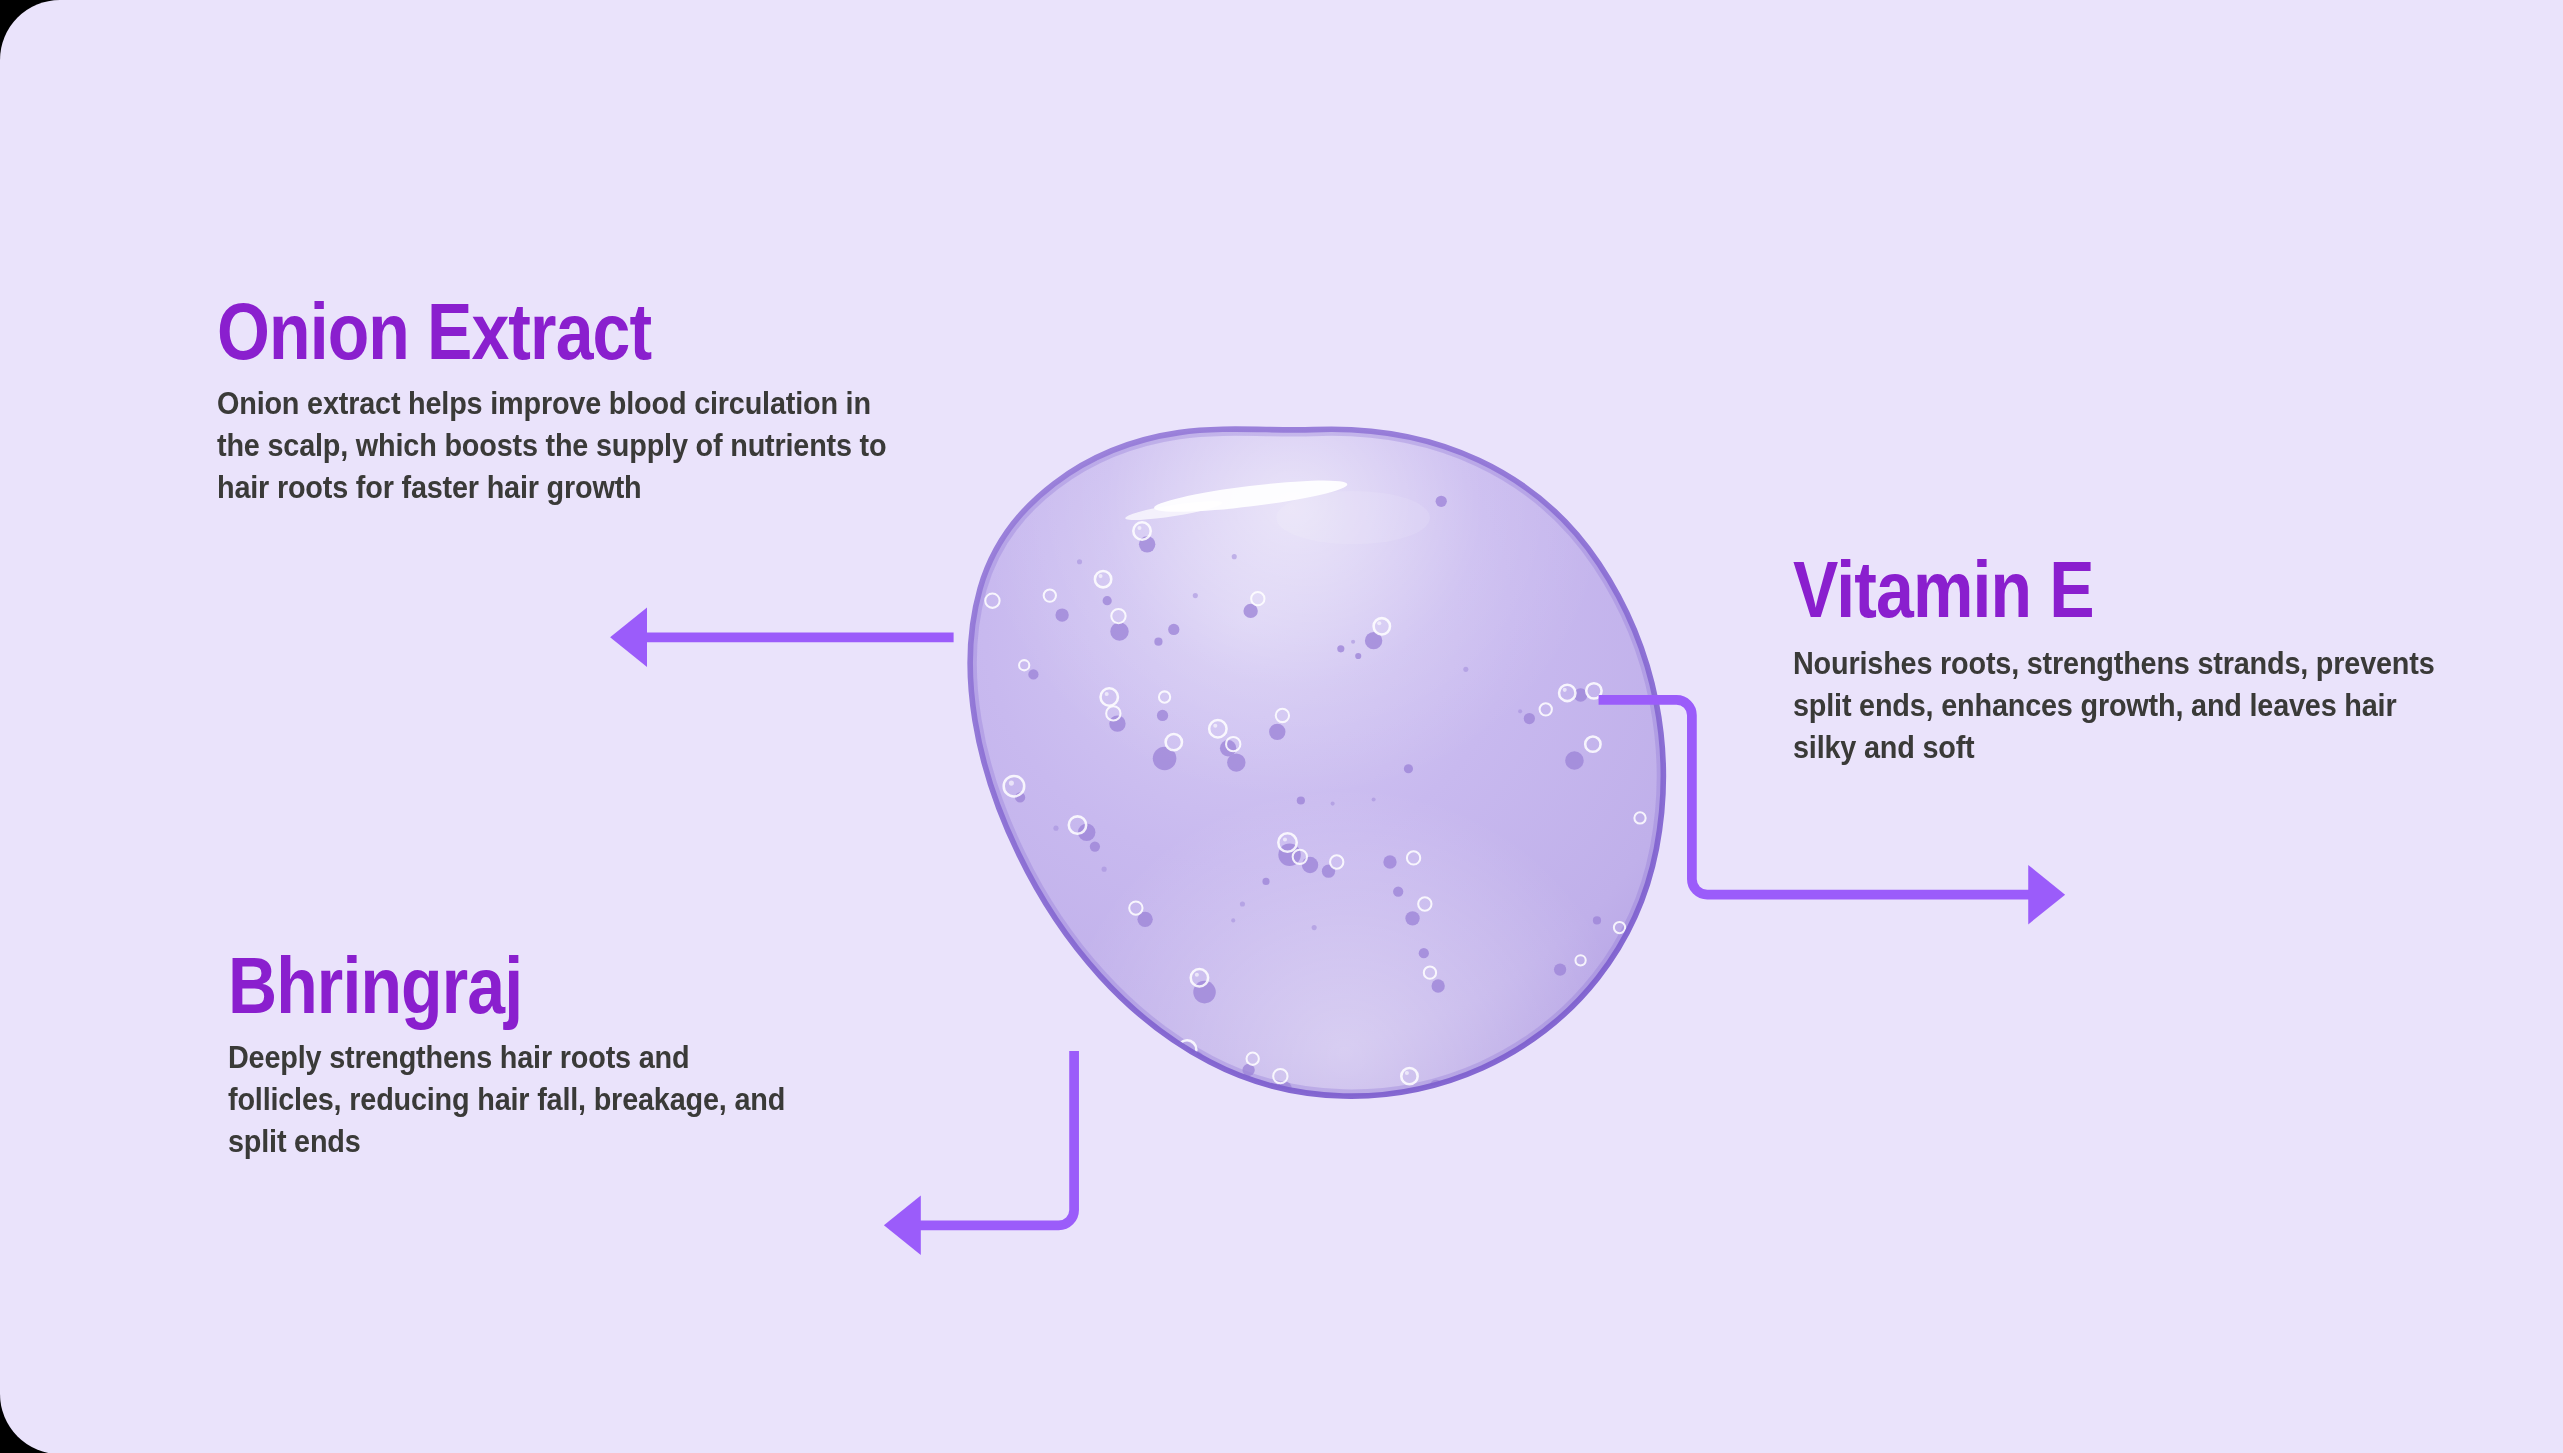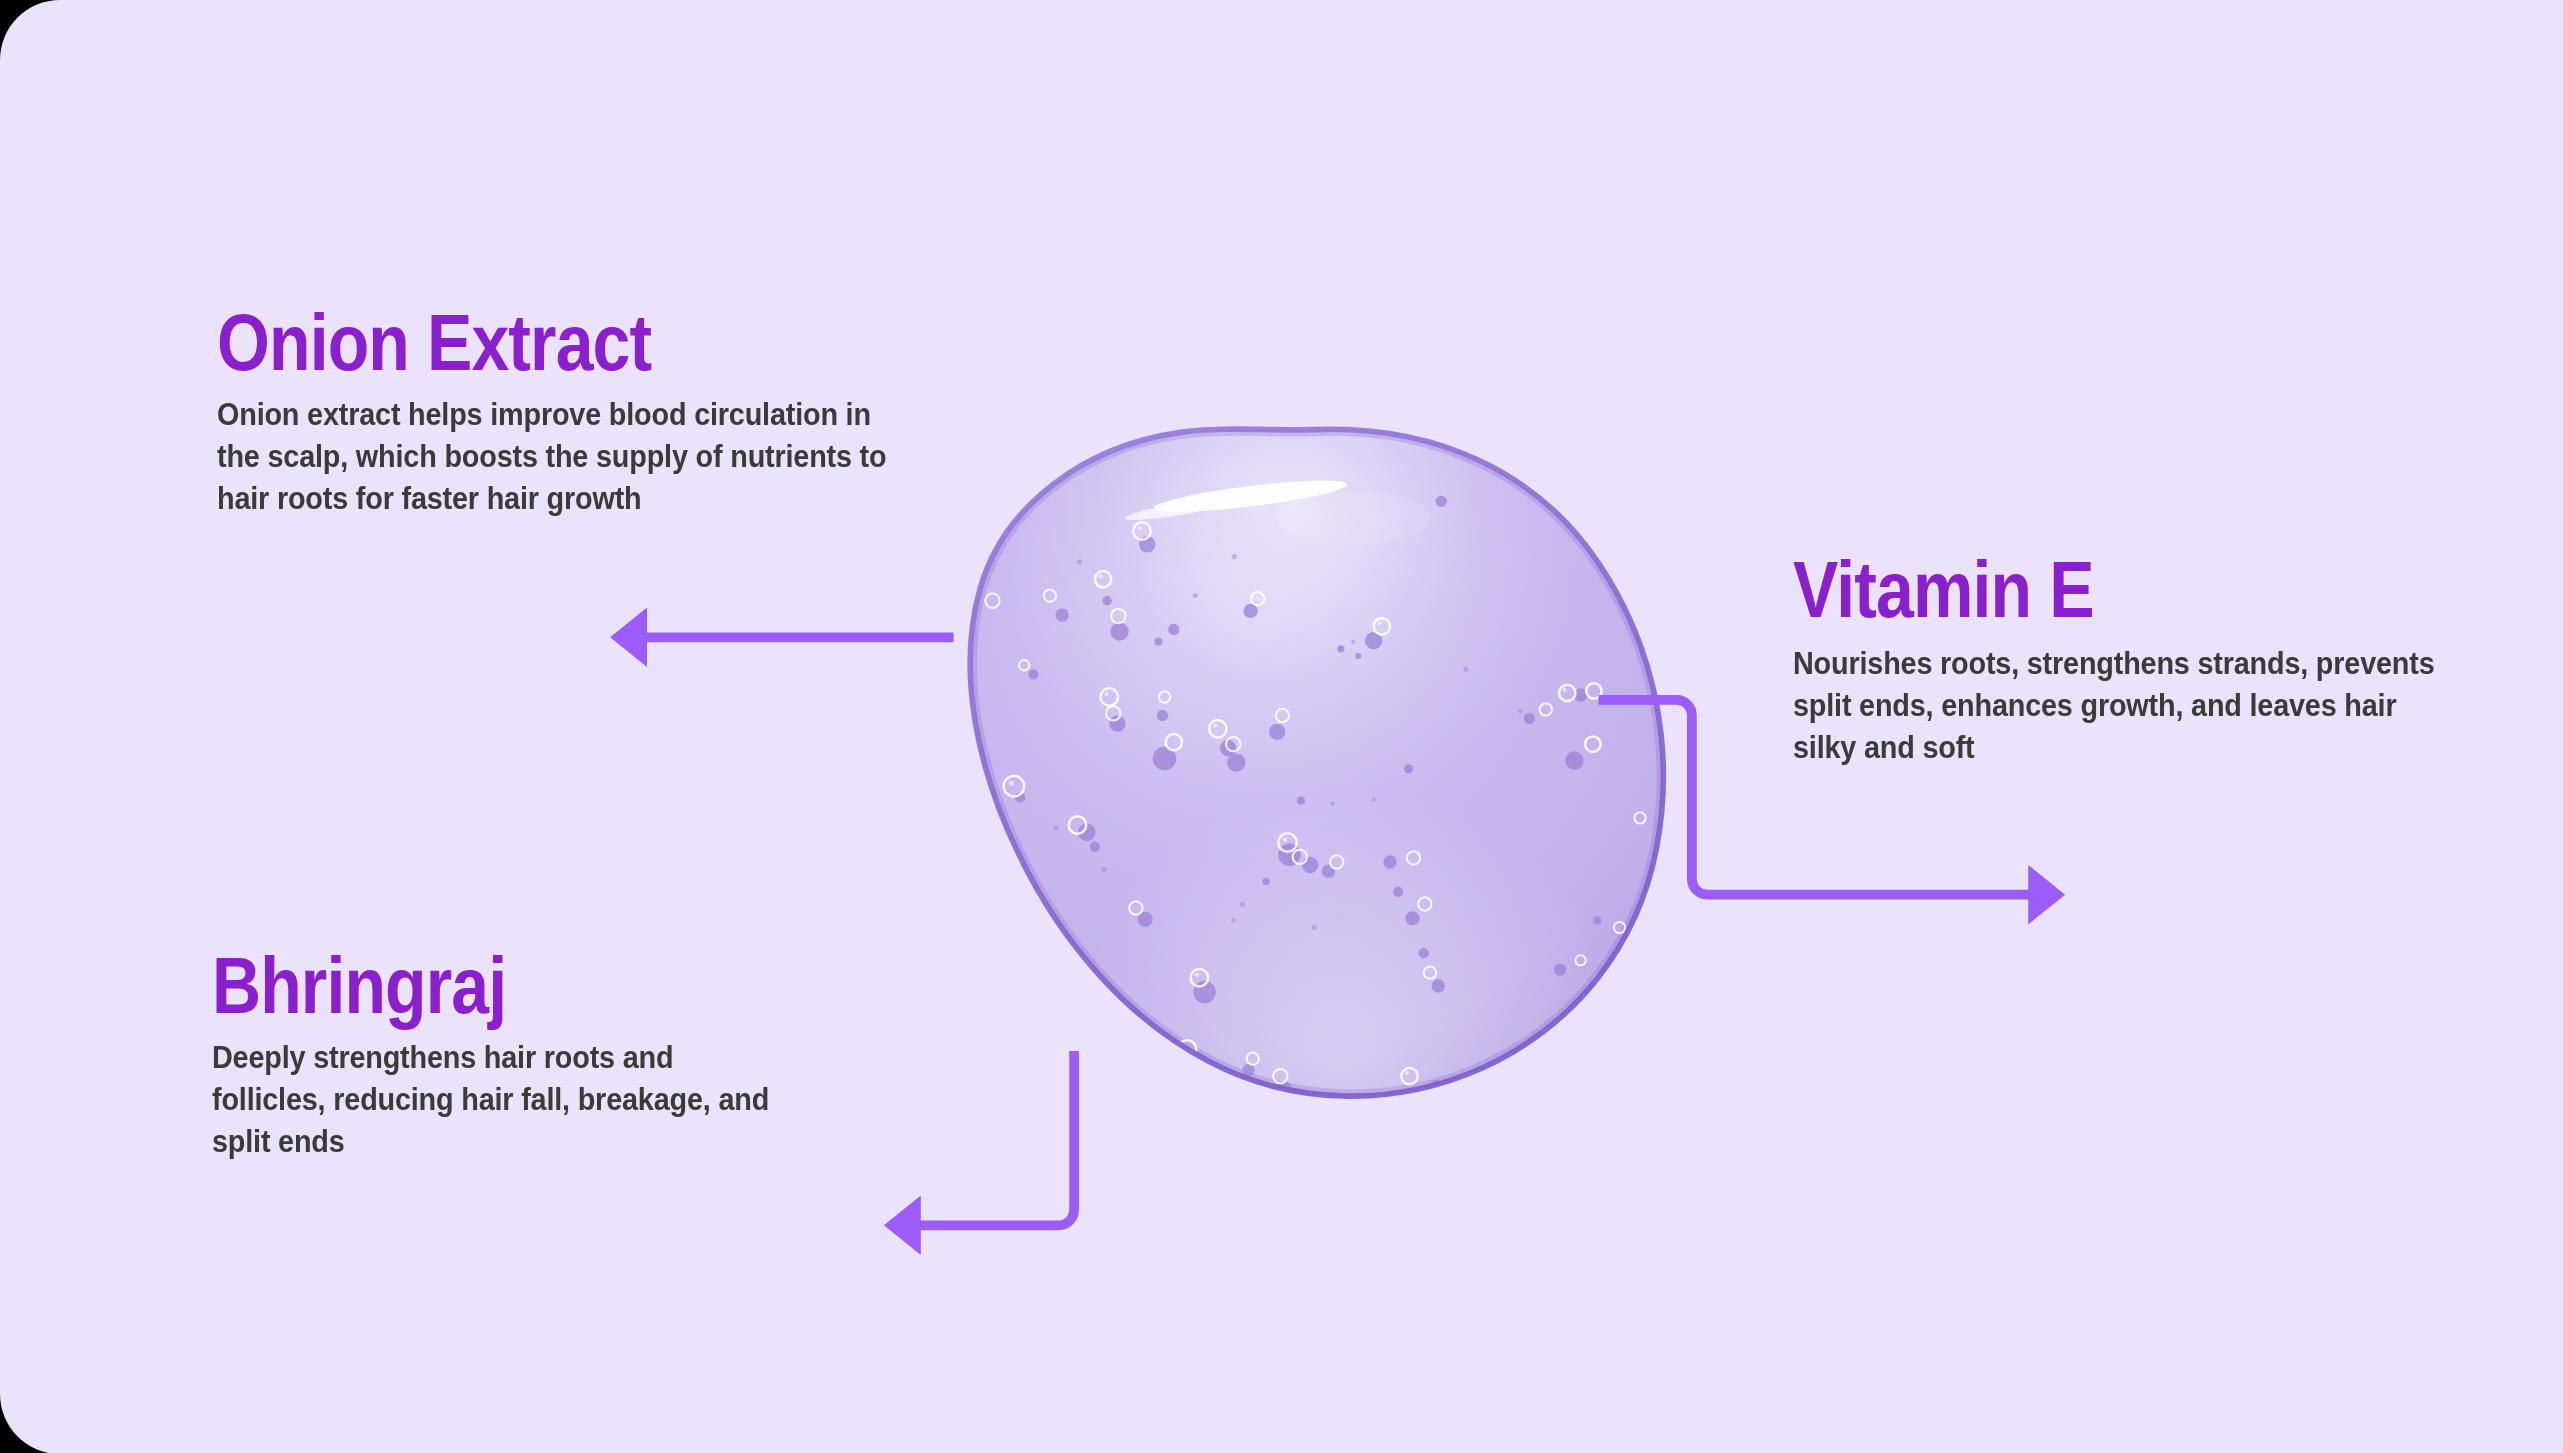--- a/index.html
+++ b/index.html
@@ -51,27 +51,27 @@
     font-weight: 700;
     font-size: 32px;
     line-height: 42px;
     letter-spacing: -0.2px;
     transform: scaleX(0.9);
     transform-origin: left top;
     margin: 0;
   }
 
   
-  #block-onion      { left: 217px;  top: 303px; width: 769px; }
+  #block-onion      { left: 217px;  top: 292px; width: 769px; }
   #block-onion .body-text { width: 769px; margin-top: 11.3px; }
 
   #block-vitamin    { left: 1793px; top: 550px; width: 800px; }
   #block-vitamin .body-text { width: 738px; margin-top: 13.3px; }
 
-  #block-bhringraj  { left: 212px;  top: 946px; width: 718px; }
+  #block-bhringraj  { left: 228px;  top: 946px; width: 718px; }
   #block-bhringraj .body-text { width: 641px; margin-top: 11.3px; }
 
   
   #blob-wrap {
     position: absolute;
     left: 933px;
     top: 410px;
     width: 748px;
     height: 697px;
   }

